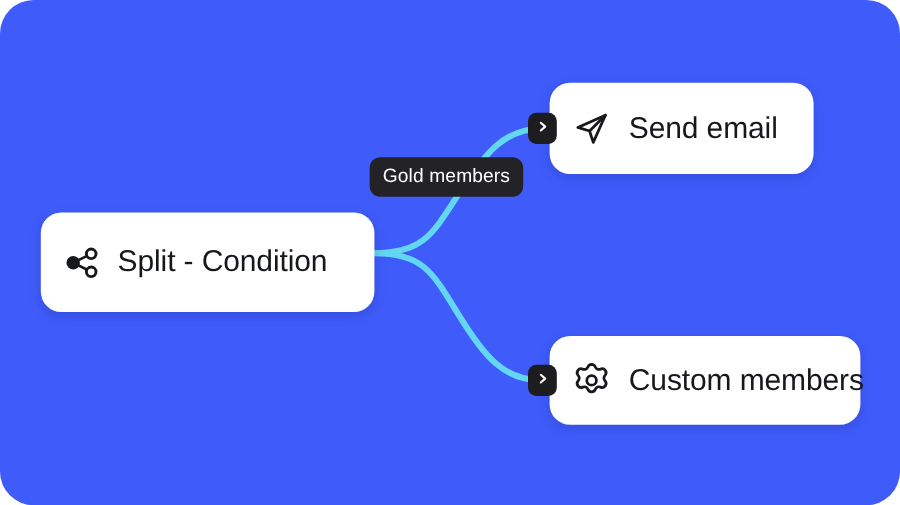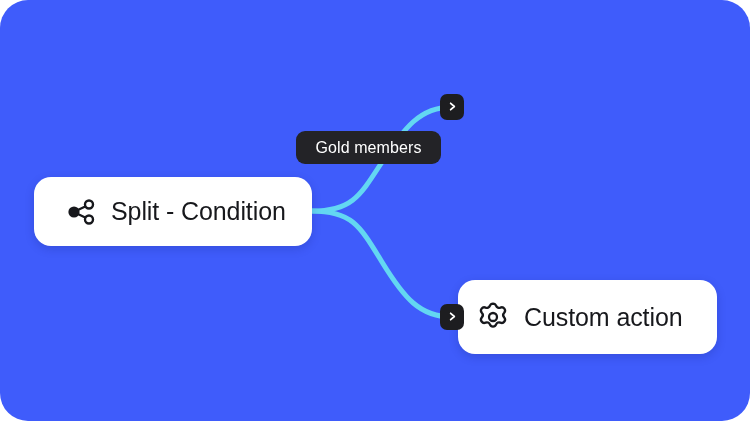--- a/index.html
+++ b/index.html
@@ -49,22 +49,22 @@
     font-size: 25px;
     font-weight: 400;
     letter-spacing: -0.1px;
     white-space: nowrap;
   }
   
   #node-split {
     left: 34px;
     top: 177px;
     width: 278px;
-    height: 69px;
-    padding-left: 31px;
+    height: 83px;
+    padding-left: 18px;
   }
   #node-split .node-icon { width: 32px; height: 32px; }
   #node-split .node-label { margin-left: 14px; }
   
   #node-send-email {
     left: 458px;
     top: 69px;
     width: 220px;
     height: 76px;
     padding-left: 18px;
@@ -104,23 +104,23 @@
     border-radius: 9px;
     font-size: 16px;
     font-weight: 400;
     letter-spacing: 0.1px;
     display: flex;
     align-items: center;
     justify-content: center;
     white-space: nowrap;
   }
   #edge-label-gold {
-    left: 296px;
+    left: 308px;
     top: 131px;
-    width: 145px;
+    width: 128px;
     height: 33px;
   }
   #edge-label-others {
     left: 327px;
     top: 263px;
     width: 81px;
     height: 33px;
   }
 </style>
 </head>
@@ -139,33 +139,42 @@
         <circle cx="9" cy="16" r="5.6" fill="#17181c"></circle>
         <circle cx="24" cy="8.5" r="4" fill="none" stroke="#17181c" stroke-width="2.4"></circle>
         <circle cx="24" cy="23.5" r="4" fill="none" stroke="#17181c" stroke-width="2.4"></circle>
         <line x1="13.4" y1="13.8" x2="20.2" y2="10.4" stroke="#17181c" stroke-width="2.2" stroke-linecap="round"></line>
         <line x1="13.4" y1="18.2" x2="20.2" y2="21.6" stroke="#17181c" stroke-width="2.2" stroke-linecap="round"></line>
       </svg>
     </span>
     <span class="node-label">Split - Condition</span>
   </div>
 
+  <div class="node-card" id="node-send-email">
+    <span class="node-icon">
+      <svg viewBox="0 0 34 34" width="34" height="34">
+        <path d="M 28.5 6 L 5.5 16.2 L 15.3 19.2 L 18.4 28.6 Z" fill="none" stroke="#17181c" stroke-width="2.3" stroke-linejoin="round" stroke-linecap="round"></path>
+        <line x1="28.5" y1="6" x2="15.3" y2="19.2" stroke="#17181c" stroke-width="2.3" stroke-linecap="round"></line>
+      </svg>
+    </span>
+    <span class="node-label">Send email</span>
+  </div>
 
   <div class="node-card" id="node-custom-action">
     <span class="node-icon">
       <svg viewBox="0 0 34 34" width="34" height="34">
         <path d="M17 3.6 a3.3 3.3 0 0 1 3.1 2.2 a3.3 3.3 0 0 0 4.3 1.8 a3.3 3.3 0 0 1 3.8 5.2
                  a3.3 3.3 0 0 0 0 4.6 a3.3 3.3 0 0 1 -3.8 5.2 a3.3 3.3 0 0 0 -4.3 1.8
                  a3.3 3.3 0 0 1 -6.2 0 a3.3 3.3 0 0 0 -4.3 -1.8 a3.3 3.3 0 0 1 -3.8 -5.2
                  a3.3 3.3 0 0 0 0 -4.6 a3.3 3.3 0 0 1 3.8 -5.2 a3.3 3.3 0 0 0 4.3 -1.8
                  a3.3 3.3 0 0 1 3.1 -2.2 z" fill="none" stroke="#17181c" stroke-width="2.3" stroke-linejoin="round"></path>
         <circle cx="17" cy="17" r="4" fill="none" stroke="#17181c" stroke-width="2.3"></circle>
       </svg>
     </span>
-    <span class="node-label">Custom action</span>
+    <span class="node-label">Custom members</span>
   </div>
 
   <div class="chevron-badge" id="badge-send-email">
     <span>
       <svg viewBox="0 0 12 12" width="11" height="11">
         <polyline points="4,2.5 8,6 4,9.5" fill="none" stroke="#ffffff" stroke-width="1.9" stroke-linecap="round" stroke-linejoin="round"></polyline>
       </svg>
     </span>
   </div>
 

